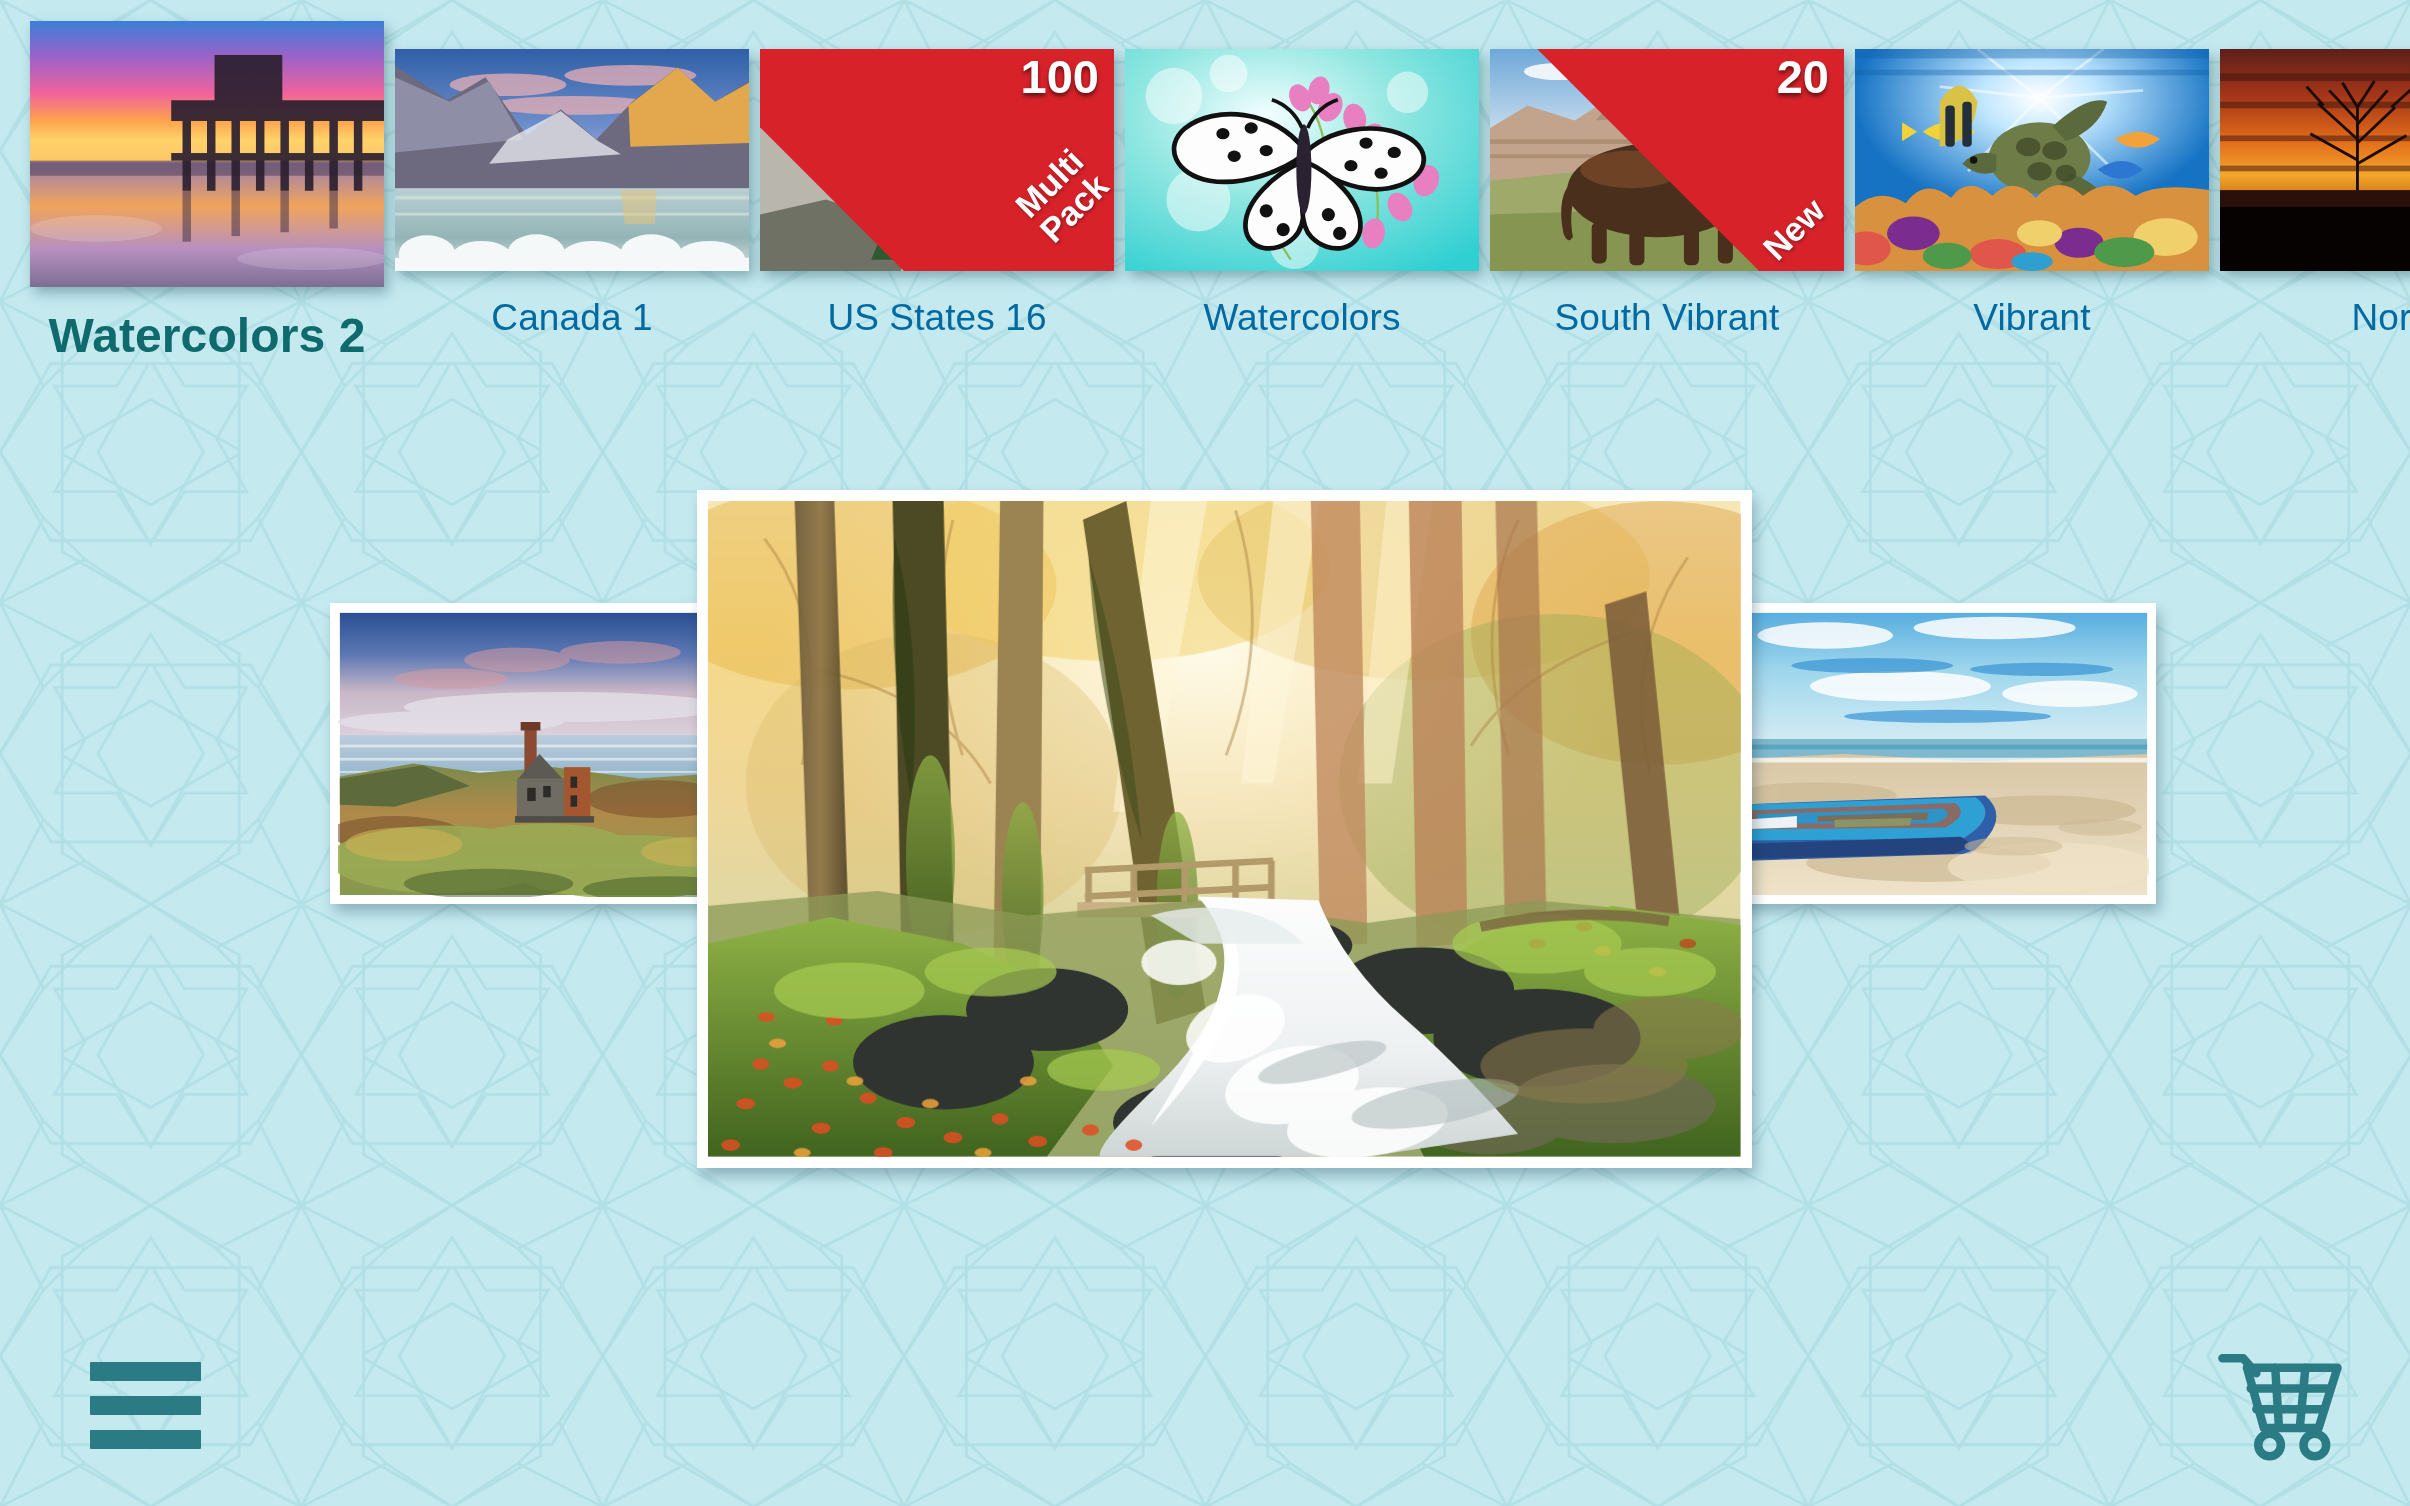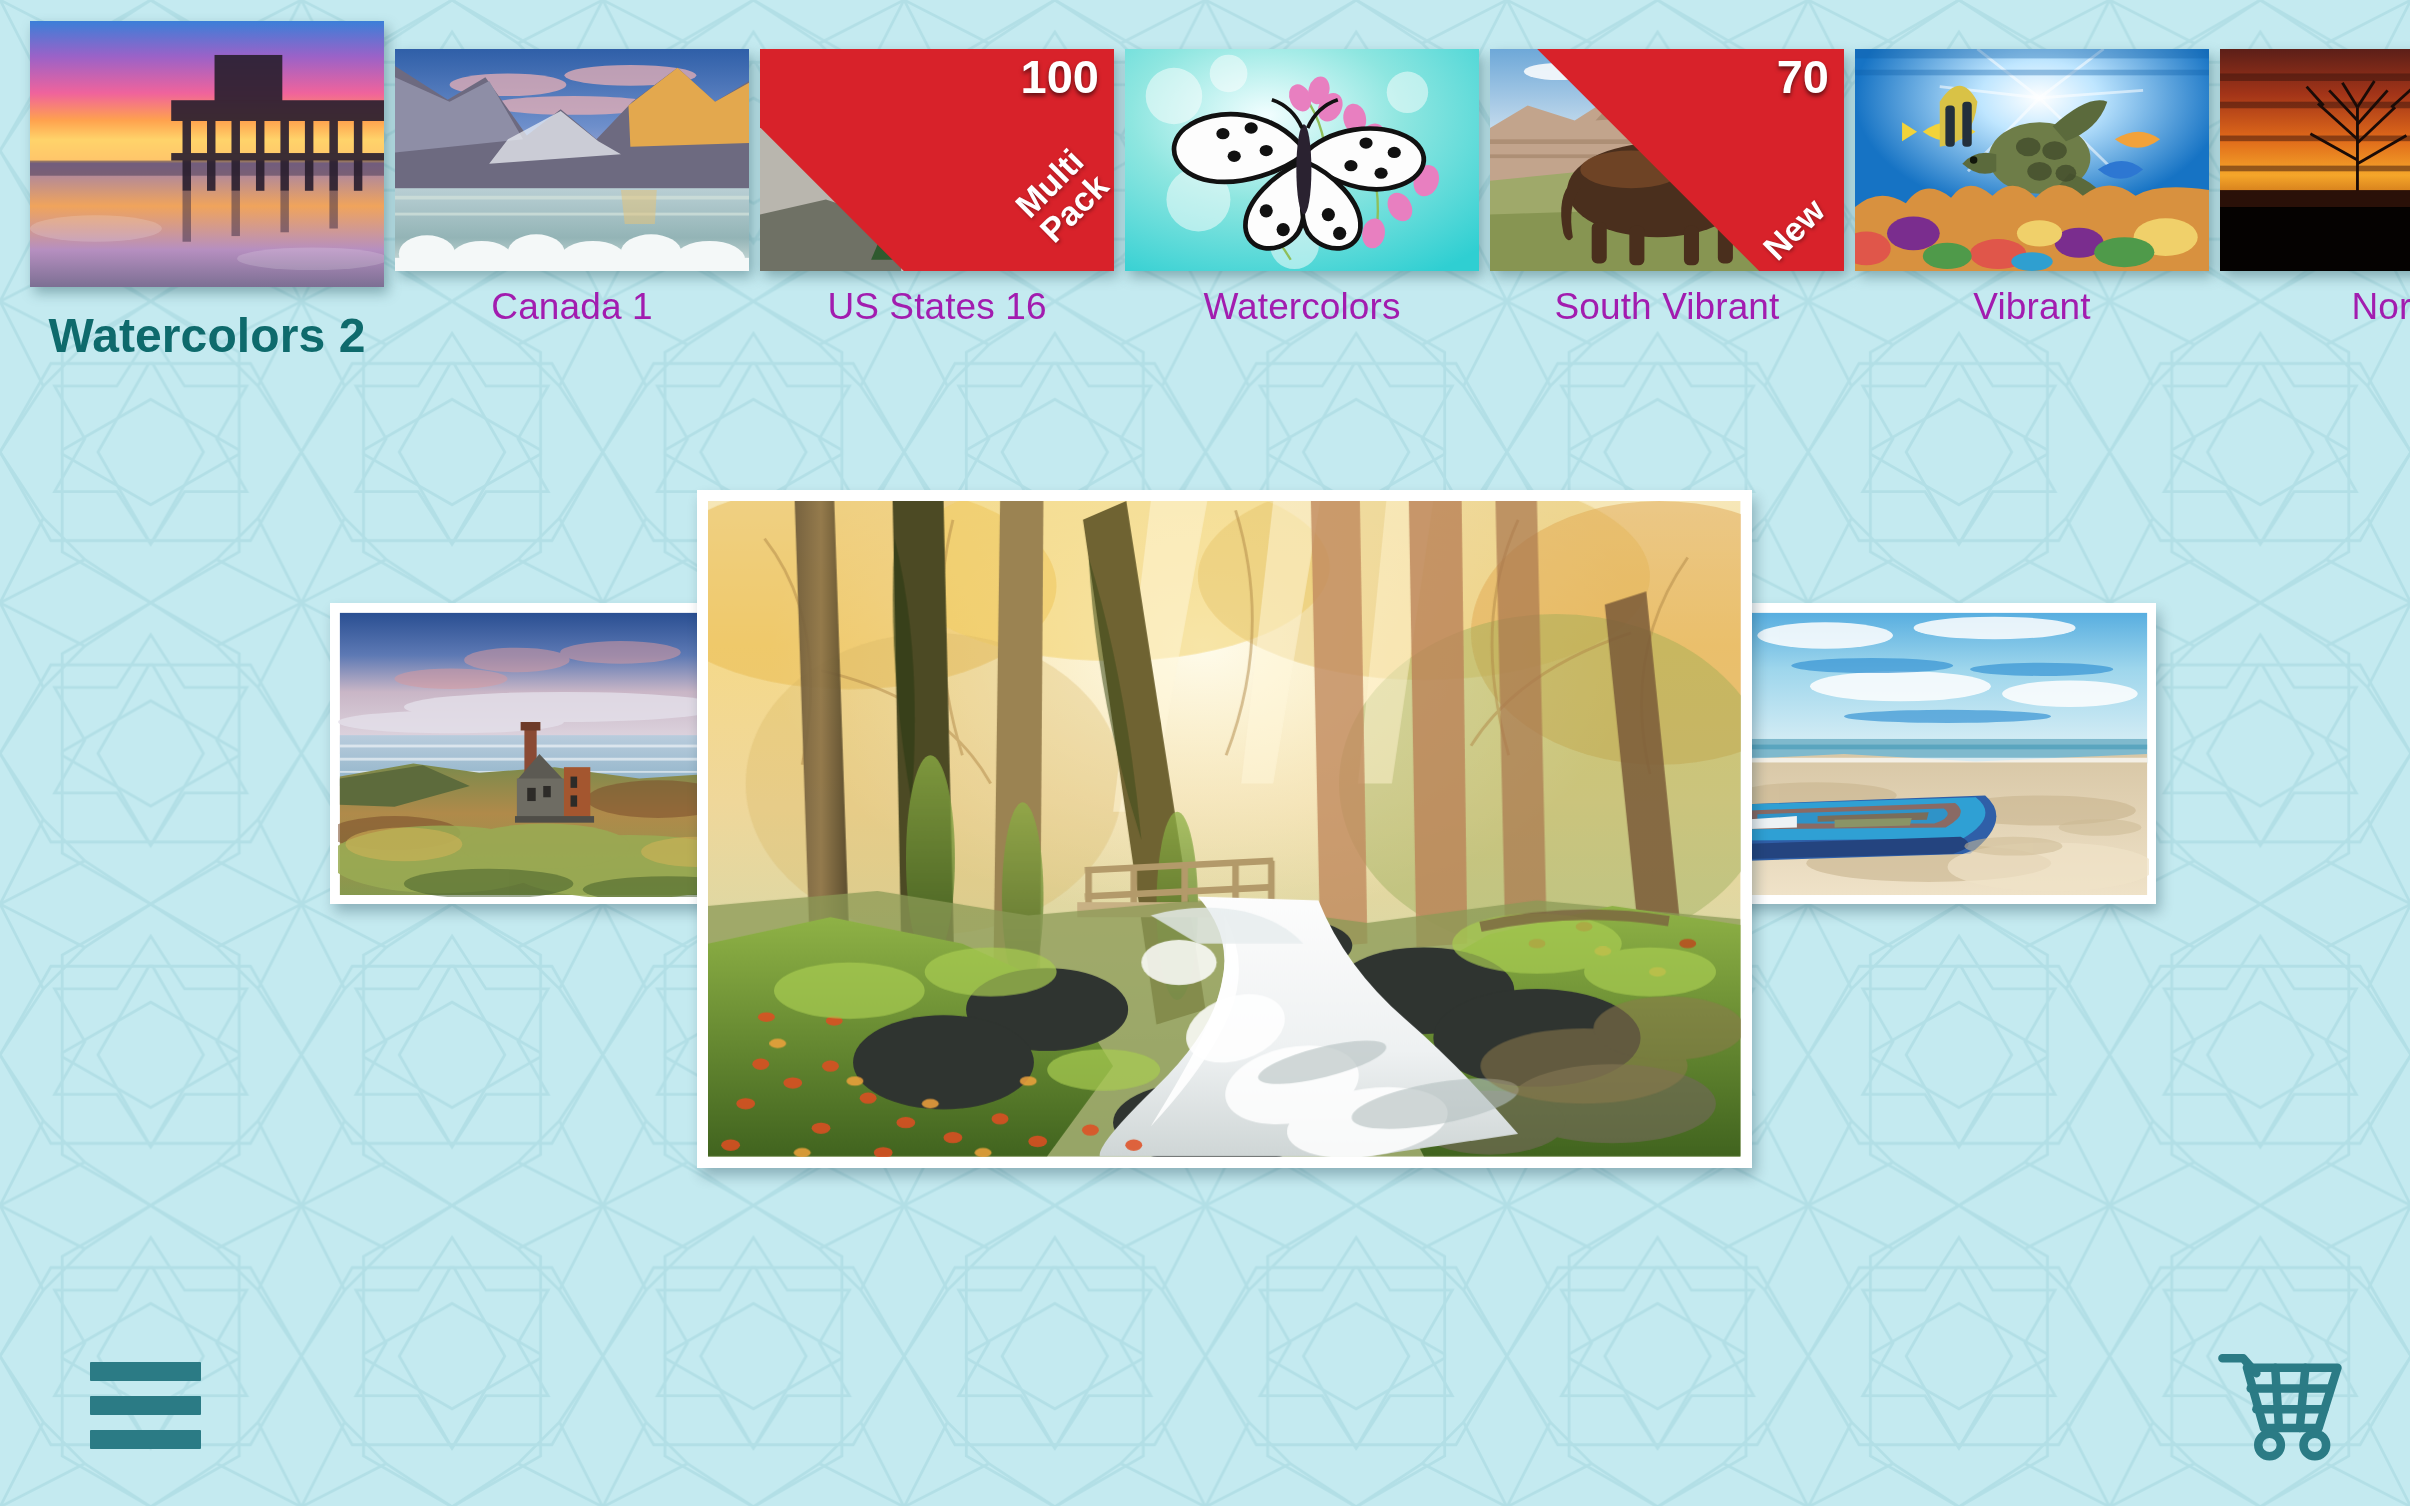--- a/index.html
+++ b/index.html
@@ -64,23 +64,23 @@
   .thumb {
     width: 100%;
     height: 100%;
     overflow: hidden;
     position: relative;
     background: #9ccfe0;
   }
   .thumb svg { display: block; width: 100%; height: 100%; }
 
   .pack .label {
-    margin-top: 15px;
+    margin-top: 26px;
     font-size: 37px;
-    color: #a21caf;
+    color: #0369a1;
     white-space: nowrap;
     letter-spacing: 0.1px;
   }
   .pack.selected .label {
     color: #0e6a6c;
     font-weight: bold;
     font-size: 48px;
     margin-top: 21px;
   }
 
@@ -503,21 +503,21 @@
           <g fill="#efe6d4">
             <path d="M286 126 q16 -12 22 0 q-10 6 -22 0 Z"></path>
             <path d="M248 128 q-14 -14 -2 -20 q12 4 2 20 Z"></path>
           </g>
           <circle cx="292" cy="152" r="4" fill="#1b1008"></circle>
         </svg>
       </div>
       <div class="ribbon-clip">
         <div class="ribbon"></div>
       </div>
-      <div class="count-badge">70</div>
+      <div class="count-badge">20</div>
       <div class="ribbon-label new">New</div>
     </div>
     <div class="label">South Vibrant</div>
   </div>
 
   <div class="pack">
     <div class="thumb-wrap">
       <div class="thumb">
         <svg viewBox="0 0 376 236" preserveAspectRatio="none">
           <defs>

